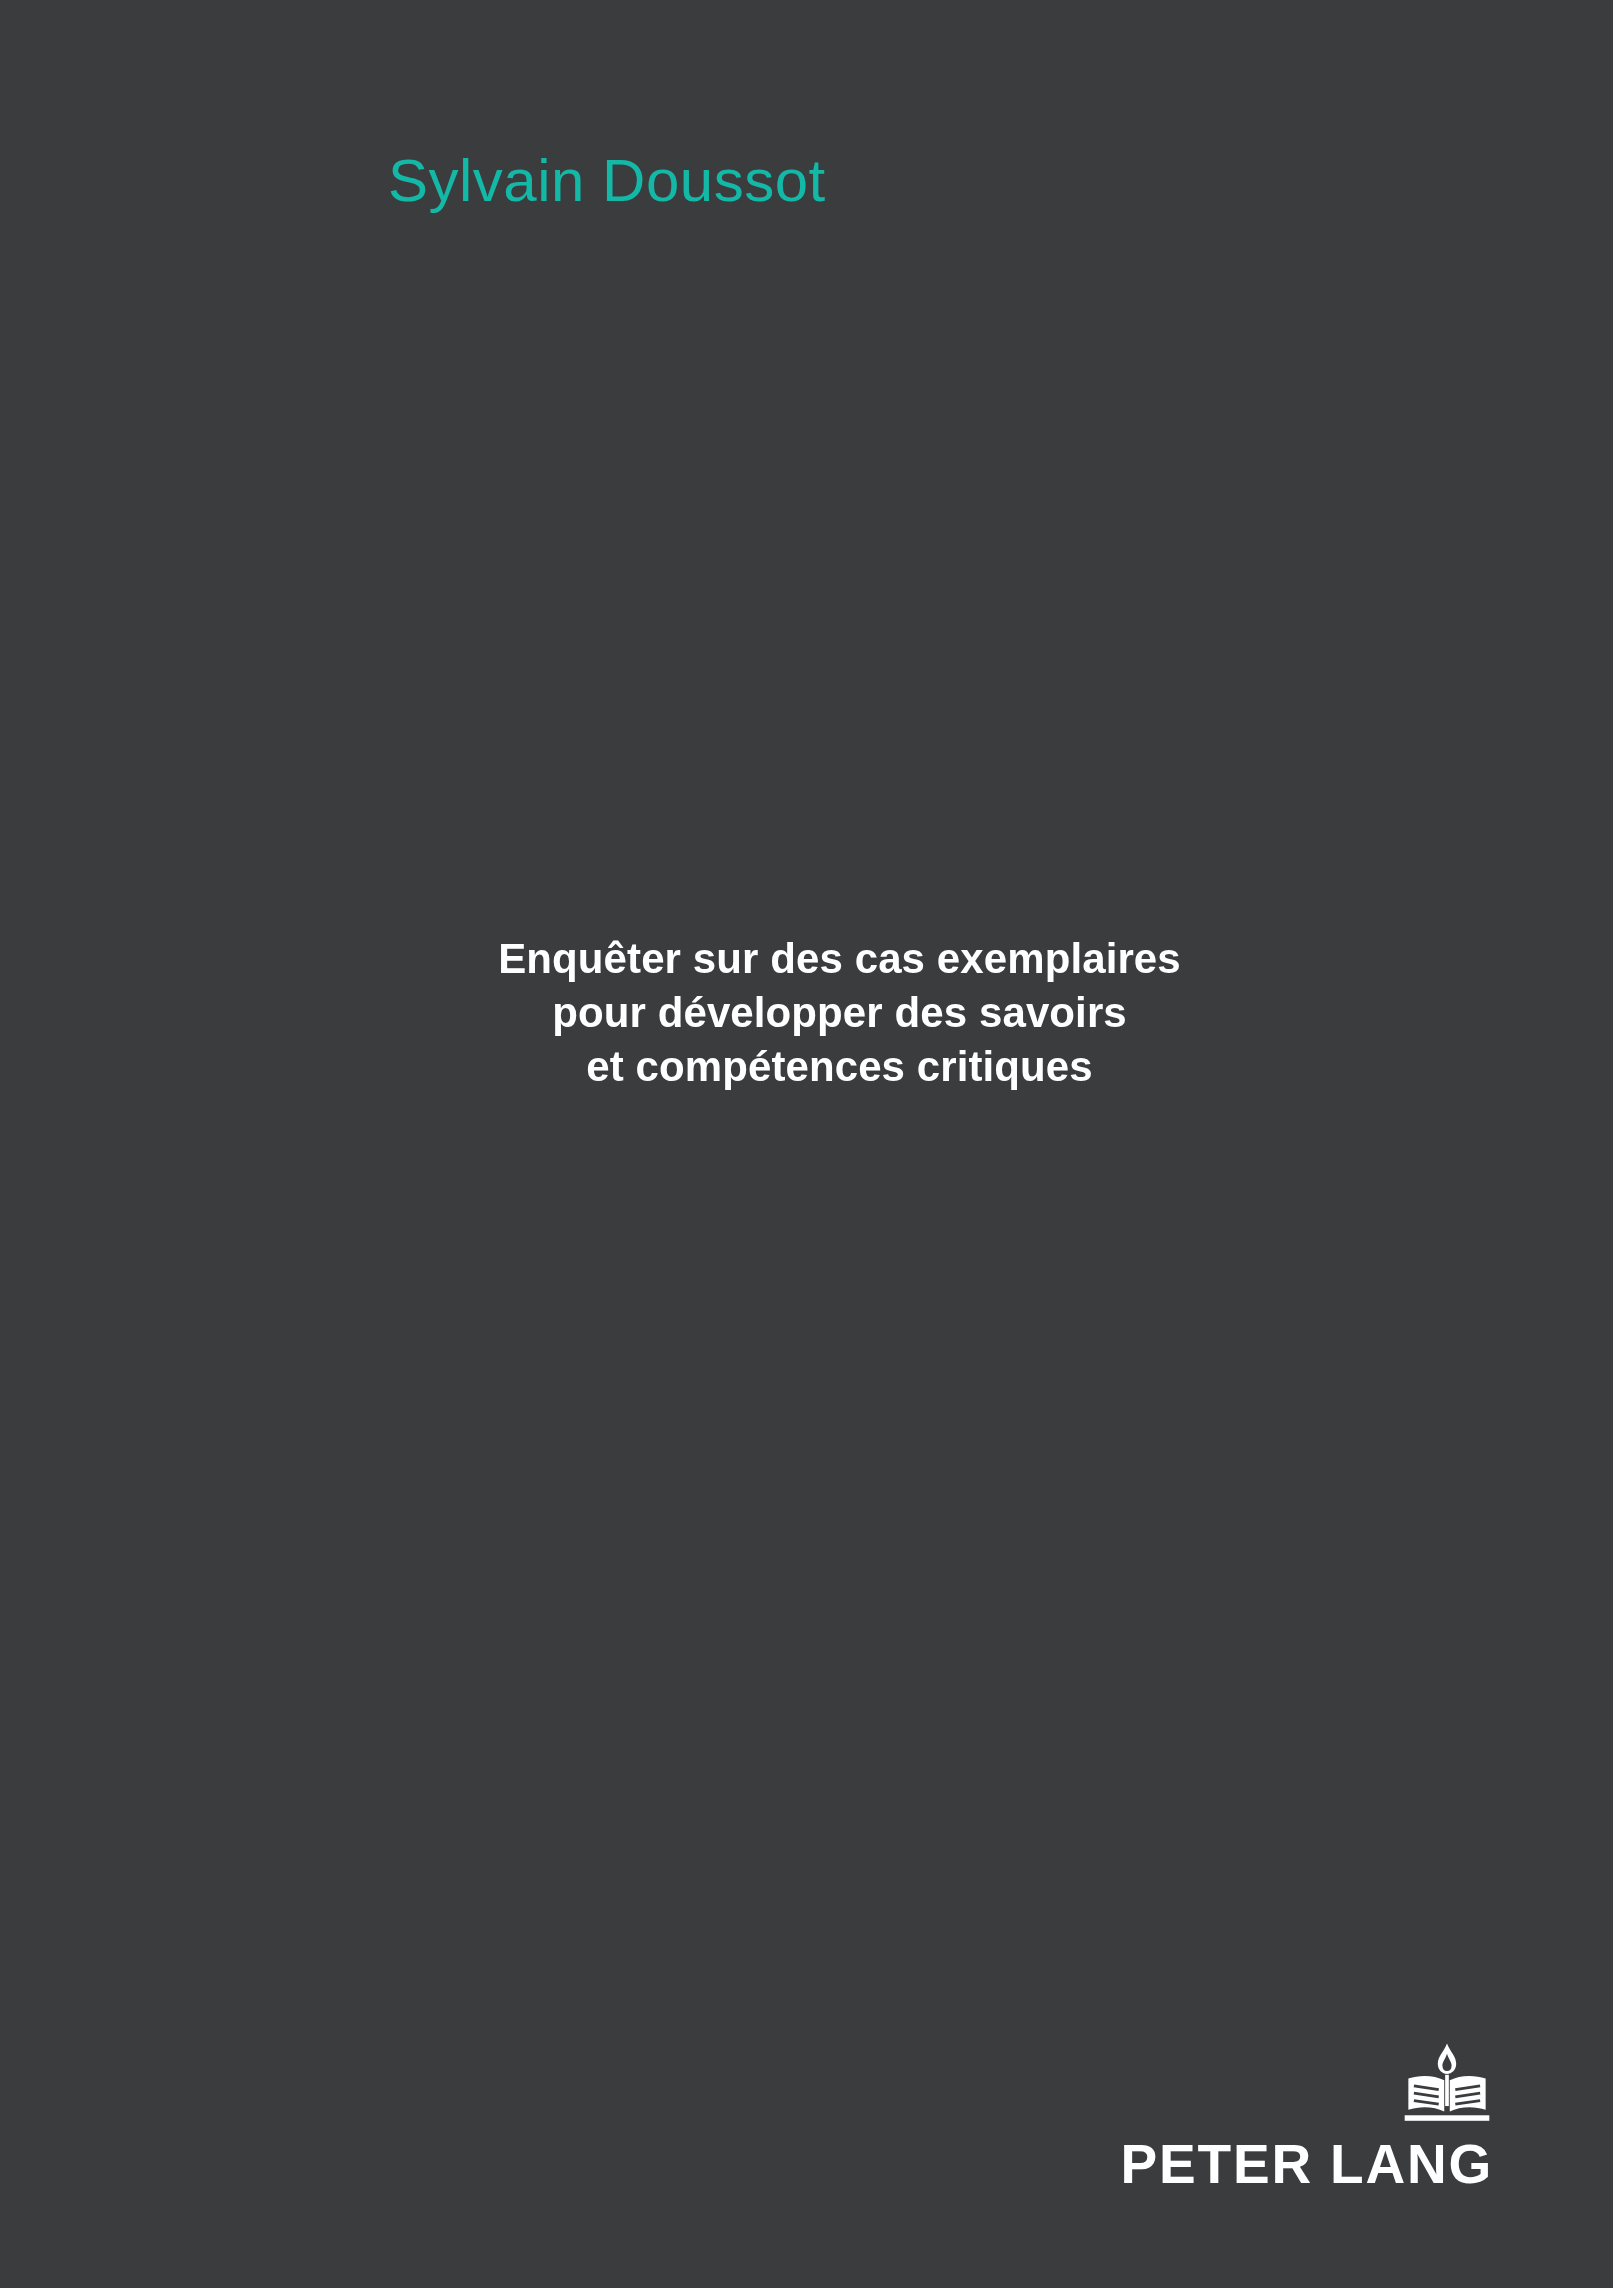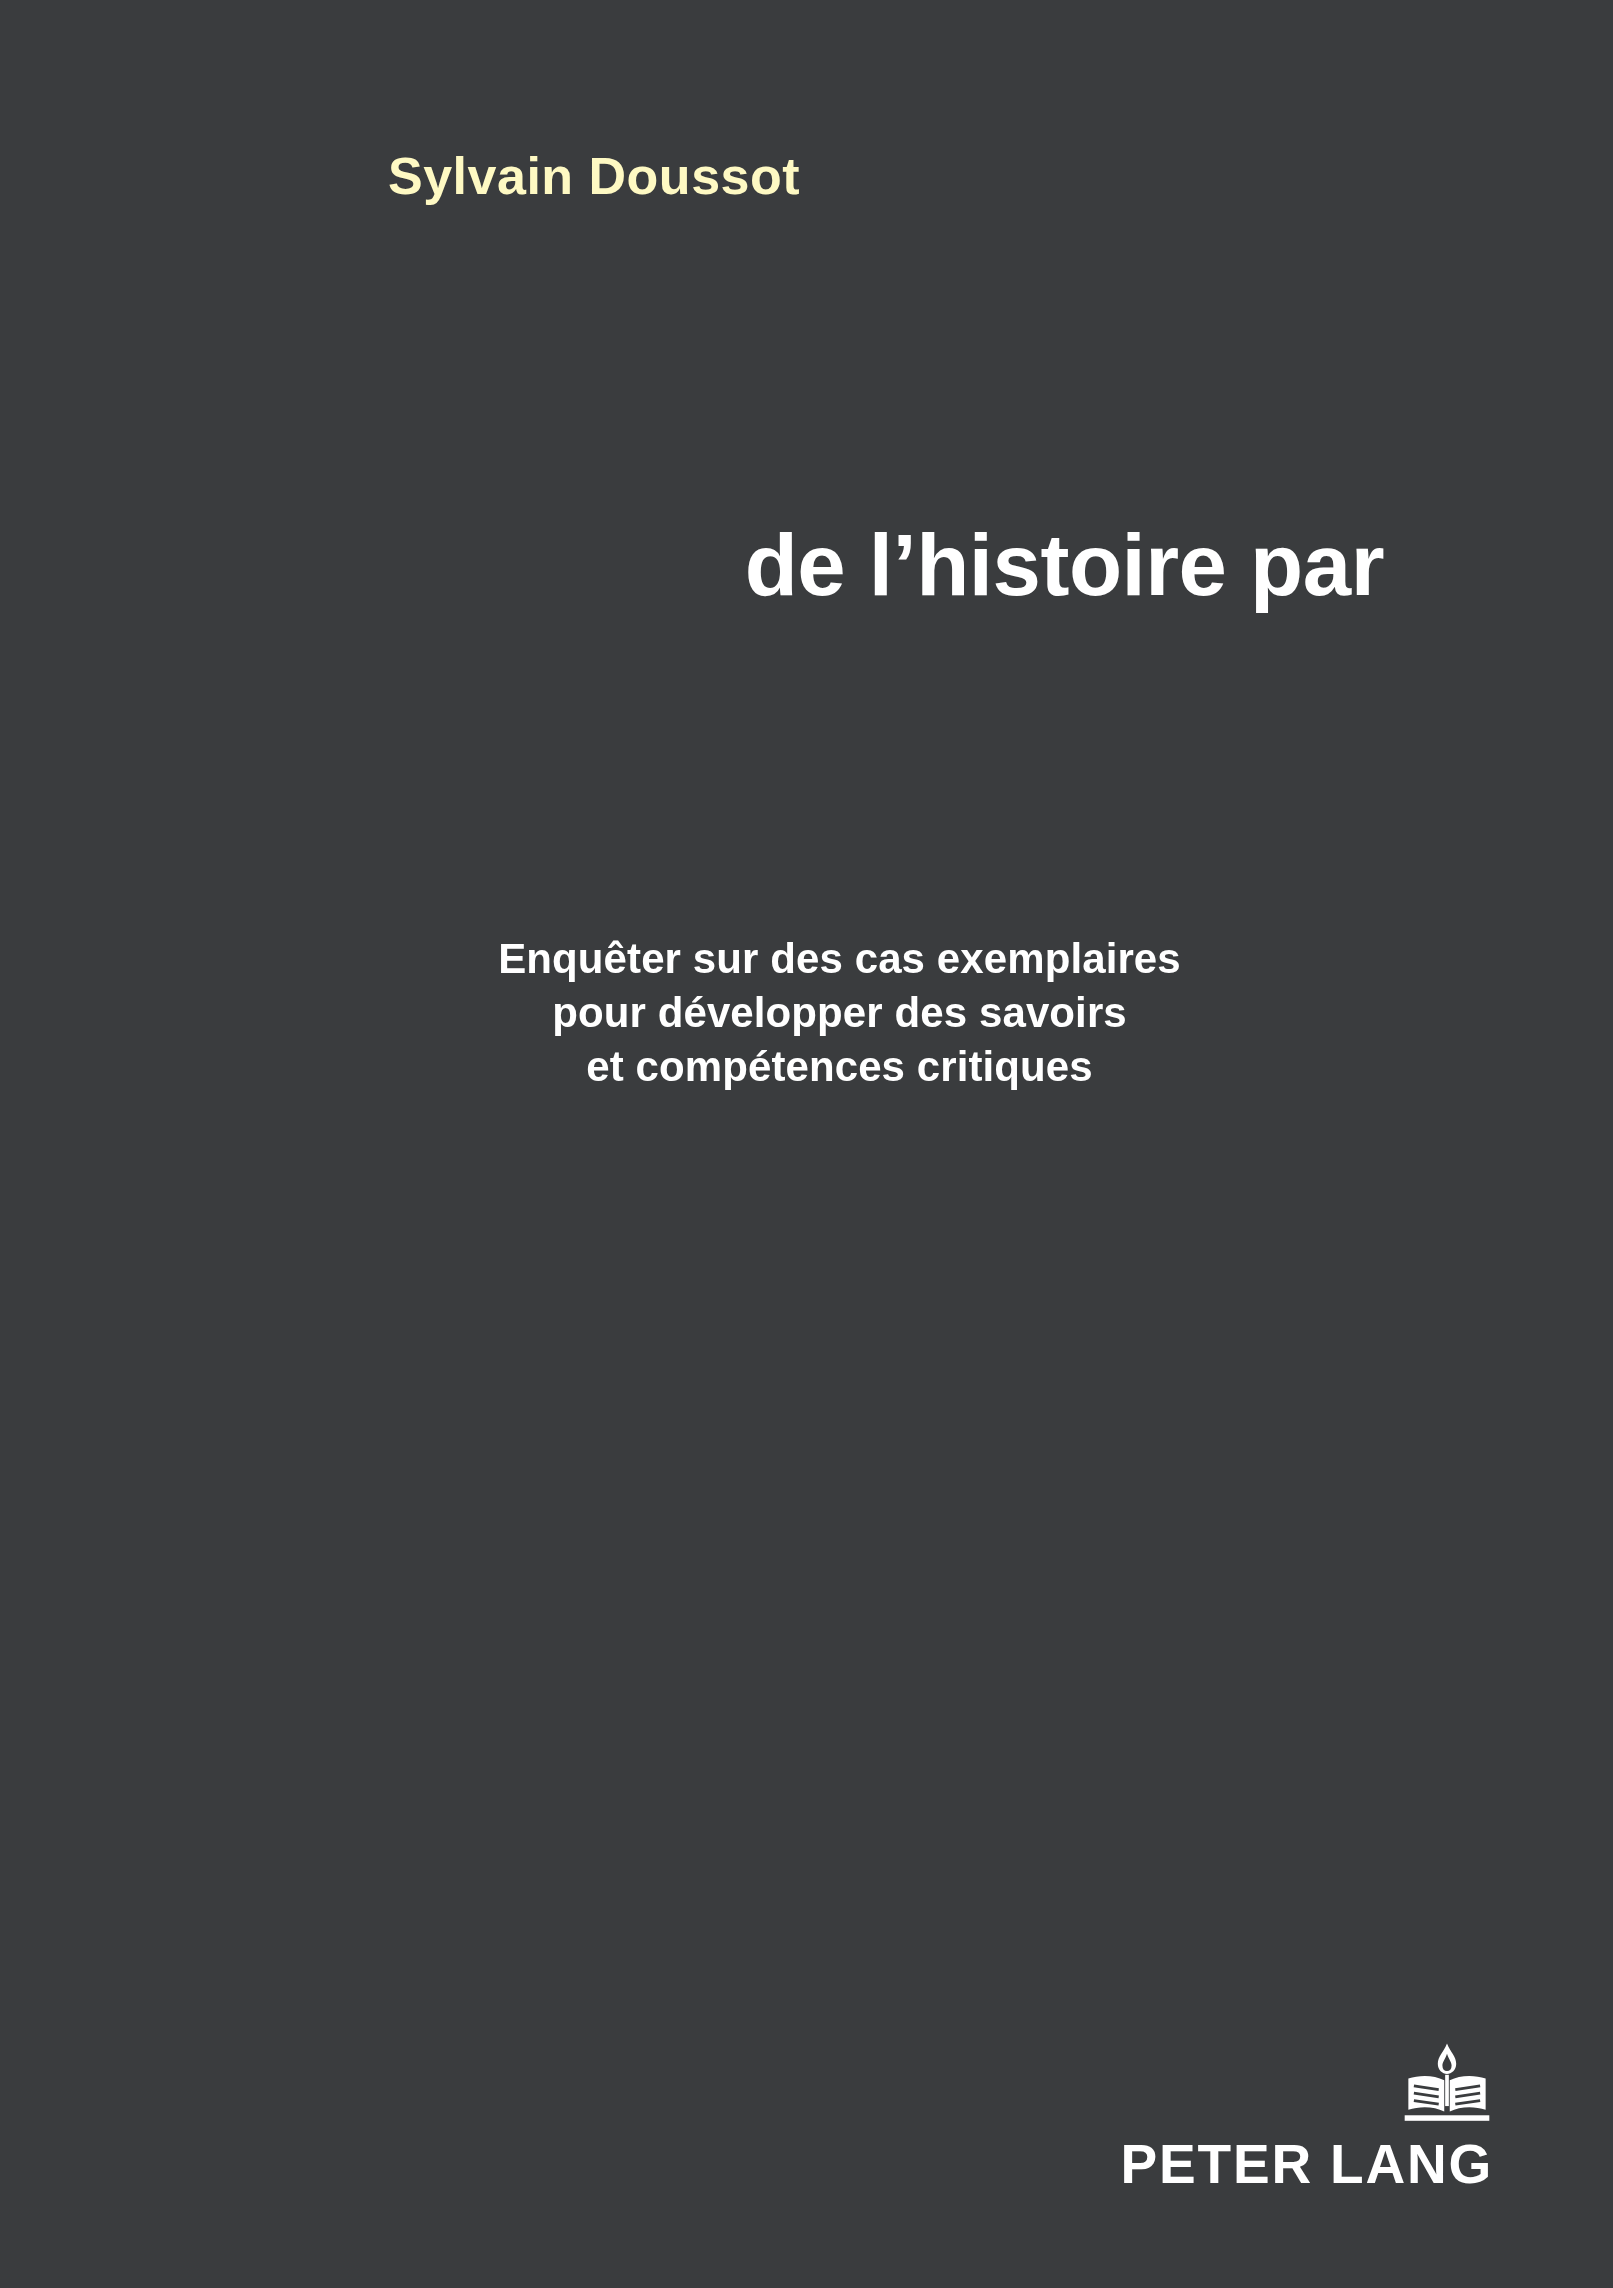--- a/index.html
+++ b/index.html
@@ -19,23 +19,23 @@
     width: 1613px;
     height: 2289px;
     background: #3a3c3e;
     box-sizing: border-box;
   }
 
   .author {
     position: absolute;
     left: 388px;
     top: 148px;
-    color: #fef9c3;
-    font-size: 52px;
-    font-weight: bold;
+    color: #14b8a6;
+    font-size: 60px;
+    font-weight: normal;
     letter-spacing: 0.5px;
     line-height: 1.1;
   }
 
   .title-block {
     position: absolute;
     right: 229px;
     top: 512px;
     width: 1089px;
     text-align: right;
@@ -90,21 +90,20 @@
   }
 </style>
 </head>
 <body>
 
 <div class="cover">
 
   <div class="author">Sylvain Doussot</div>
 
   <div class="title-block">
-    <div class="title">de l’histoire par</div>
   </div>
 
   <div class="subtitle-block">
     <div class="subtitle-line">Enquêter sur des cas exemplaires</div>
     <div class="subtitle-line">pour développer des savoirs</div>
     <div class="subtitle-line">et compétences critiques</div>
   </div>
 
   <div class="publisher">
     <span class="publisher-mark">

